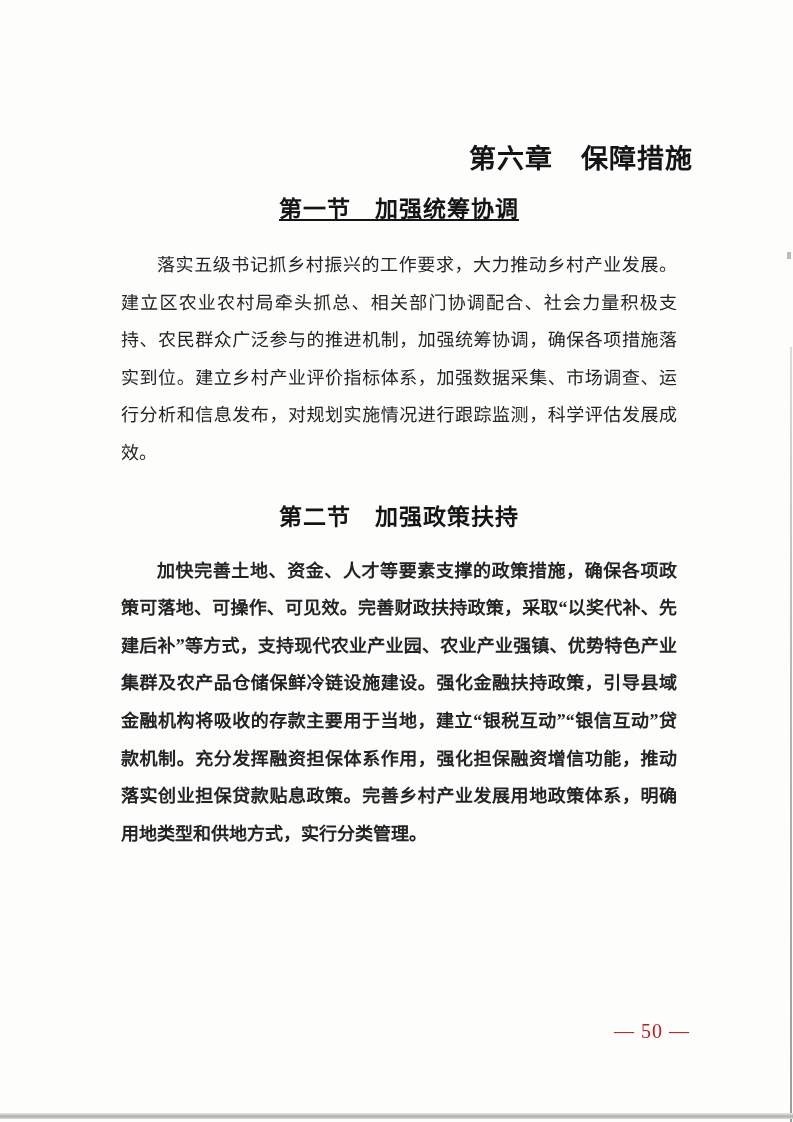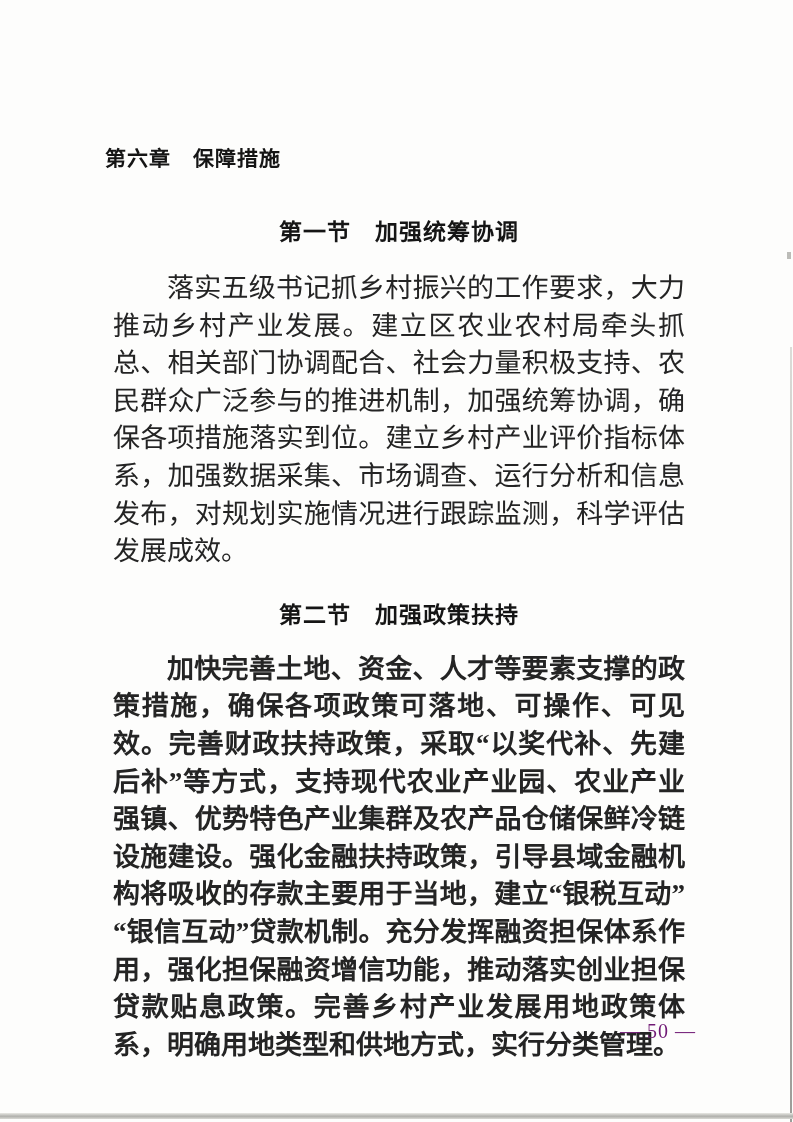--- a/index.html
+++ b/index.html
@@ -16,68 +16,69 @@
   .page {
     position: absolute;
     inset: 0;
     box-sizing: border-box;
     padding: 0 100px 0 105px;
     color: #1f1f1f;
   }
   .chapter-title {
     margin: 0;
     padding-top: 144px;
-    text-align: left;
+    text-align: right;
     font-family: "Liberation Sans", sans-serif;
     font-weight: 700;
-    font-size: 21px;
+    font-size: 27px;
     line-height: 30px;
     letter-spacing: 1px;
     color: #151515;
   }
   .section-heading {
     margin: 0;
     text-align: center;
     font-family: "Liberation Sans", sans-serif;
     font-weight: 700;
     font-size: 23px;
     line-height: 28px;
     letter-spacing: 1px;
     color: #151515;
   }
   .section-heading.first {
-    margin-top: 44px;
+    margin-top: 21px;
+    text-decoration: underline;
   }
   .section-heading.second {
     margin-top: 30px;
   }
   .body-para {
-    margin: 8px;
+    margin: 16px;
     font-family: "Liberation Serif", serif;
-    font-size: 27px;
+    font-size: 18px;
     line-height: 37.6px;
     text-align: justify;
     text-indent: 2em;
     color: #242424;
   }
   .body-para.p1 {
     margin-top: 24px;
   }
   .body-para.p2 {
     margin-top: 22px;
     font-weight: bold;
   }
   .page-number {
     position: absolute;
     top: 1020px;
-    right: 97px;
+    right: 103px;
     font-family: "Liberation Serif", serif;
     font-size: 20px;
     letter-spacing: 1px;
-    color: #701a75;
+    color: #b91c1c;
     white-space: nowrap;
   }
   
   .scan-edge-right {
     position: absolute;
     top: 347px;
     bottom: 0;
     right: 1px;
     width: 2px;
     background: linear-gradient(to bottom, #dcdcd8 0%, #b8b8b4 40%, #9d9d99 100%);

